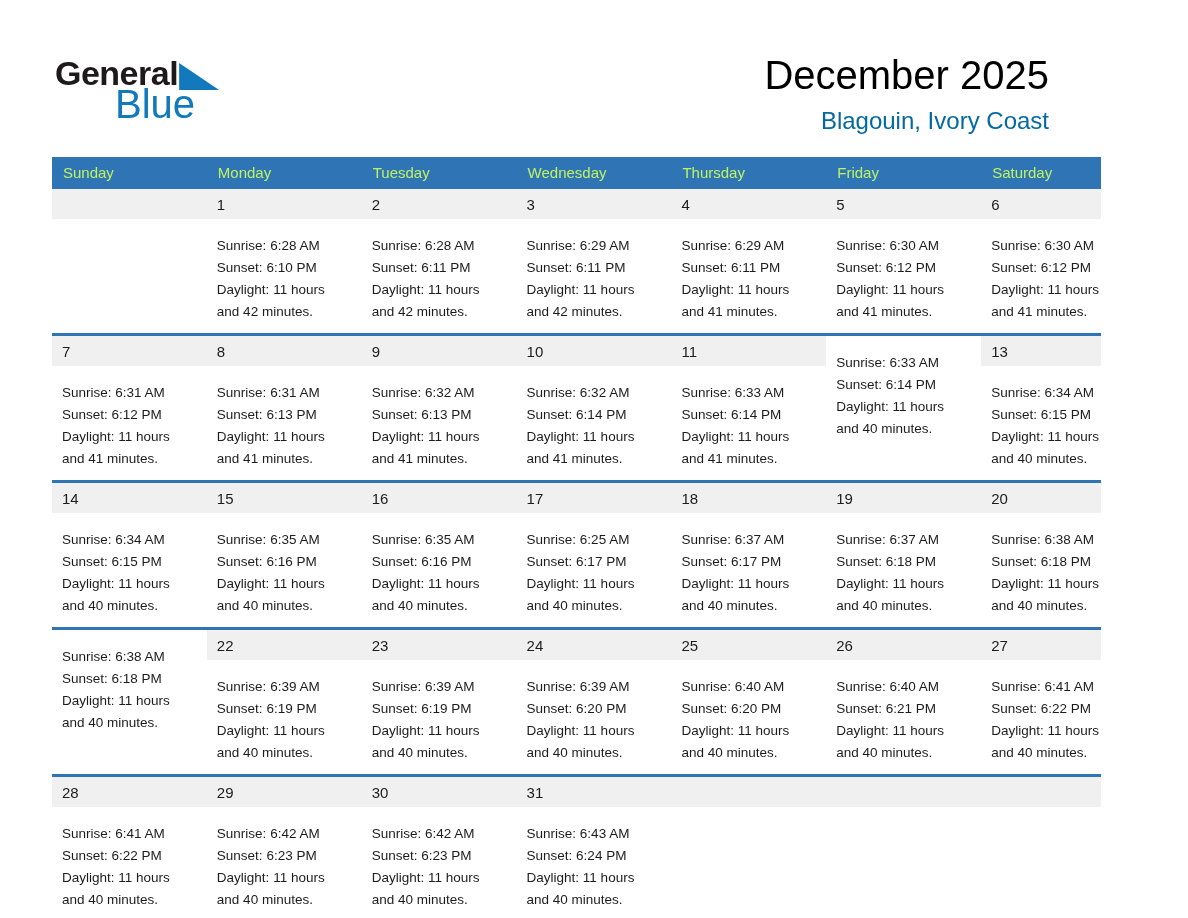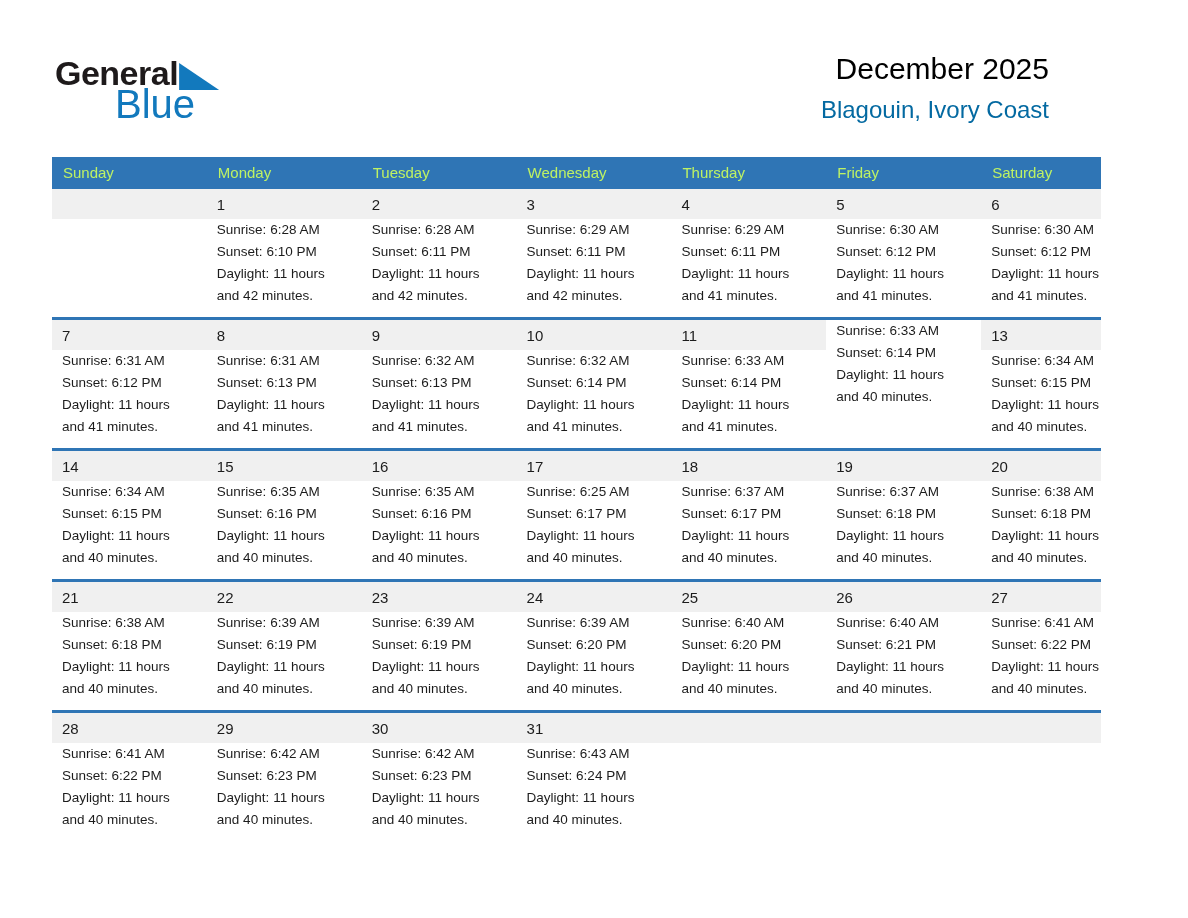--- a/index.html
+++ b/index.html
@@ -14,35 +14,35 @@
 
   
   .logo { position: absolute; left: 55px; top: 56px; }
   .logo-row { display: flex; align-items: flex-end; }
   .logo-general { font-size: 34px; font-weight: 600; color: #1e1a1b; letter-spacing: -0.5px; line-height: 1; }
   .logo-triangle { width: 40px; height: 27px; background: var(--logo-blue); clip-path: polygon(0 0, 100% 100%, 0 100%); margin-left: 1px; }
   .logo-blue-text { font-size: 40px; font-weight: 400; color: var(--logo-blue); line-height: 1; margin: -6px 0 0 60px; }
 
   
   .title-block { position: absolute; top: 52px; right: 52px; text-align: right; }
-  .page-title { font-size: 30px; font-weight: 400; color: #000; line-height: 1.15; }
+  .page-title { font-size: 40px; font-weight: 400; color: #000; line-height: 1.15; }
   .page-subtitle { font-size: 24px; font-weight: 400; color: #0369a1; margin-top: 9px; }
 
   
   .calendar { position: absolute; left: 52px; top: 157px; width: 1084px; }
   .header-row { display: grid; grid-template-columns: repeat(7, 1fr); background: var(--header-blue); }
   .day-header { height: 32px; line-height: 32px; color: #bef264; font-size: 15px; padding-left: 11px; overflow: hidden; white-space: nowrap; }
 
   .week-row { display: grid; grid-template-columns: repeat(7, 1fr); background: #ffffff; }
   .week-row + .week-row { border-top: 3px solid var(--header-blue); }
 
   .day-cell { min-height: 128px; }
   .cell-band { height: 30px; background: var(--band-gray); }
   .day-number { display: block; font-size: 15px; color: var(--text-dark); padding-left: 10px; line-height: 31px; }
-  .cell-body { padding: 0 6px 10px 10px; }
+  .cell-body { padding: 16px 6px 10px 10px; }
   .detail-line { font-size: 13.5px; line-height: 22px; color: var(--text-dark); }
 </style>
 </head>
 <body>
 
 <div class="page">
 
   <div class="logo">
     <div class="logo-row">
       <span class="logo-general">General</span>
@@ -296,23 +296,20 @@
     <div class="cell-body">
       <div class="detail-line"><span>Sunrise:</span> <span>6:38 AM</span></div>
       <div class="detail-line"><span>Sunset:</span> <span>6:18 PM</span></div>
       <div class="detail-line"><span>Daylight:</span> <span>11 hours</span></div>
       <div class="detail-line"><span>and 40 minutes.</span></div>
     </div>
   </div>
         </div>
         <div class="week-row">
           <div class="day-cell">
-    <div class="cell-band">
-      <span class="day-number">21</span>
-    </div>
     <div class="cell-body">
       <div class="detail-line"><span>Sunrise:</span> <span>6:38 AM</span></div>
       <div class="detail-line"><span>Sunset:</span> <span>6:18 PM</span></div>
       <div class="detail-line"><span>Daylight:</span> <span>11 hours</span></div>
       <div class="detail-line"><span>and 40 minutes.</span></div>
     </div>
   </div>
           <div class="day-cell">
     <div class="cell-band">
       <span class="day-number">22</span>

